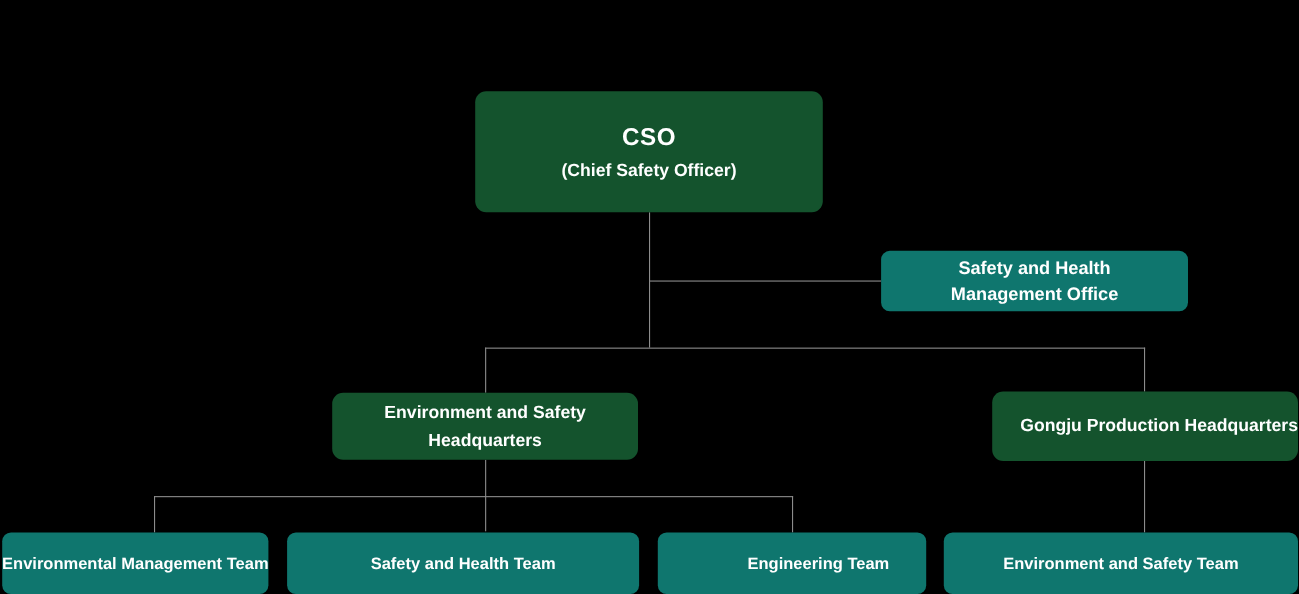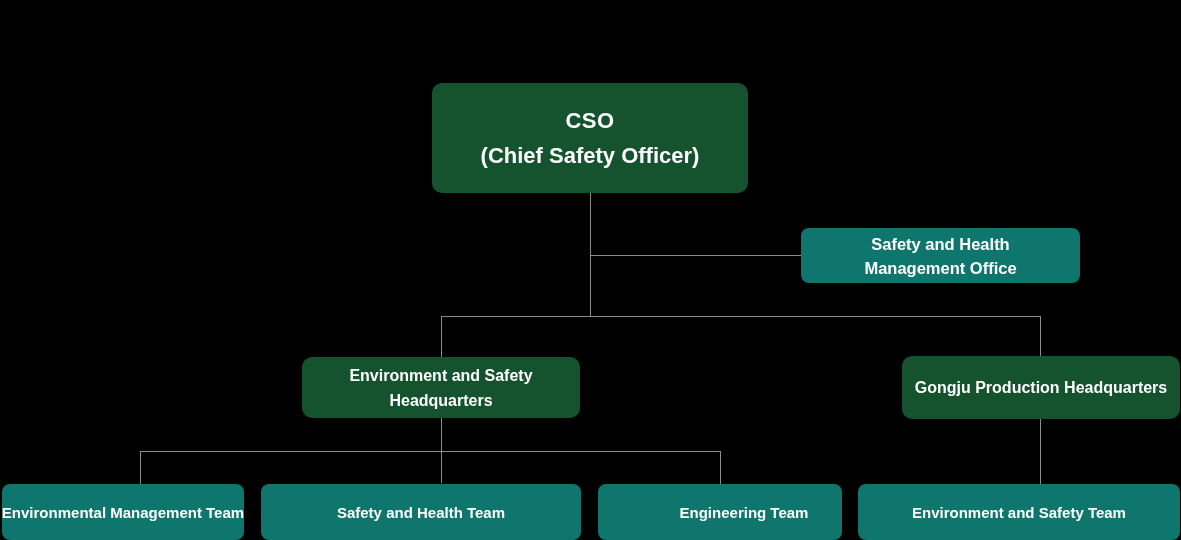--- a/index.html
+++ b/index.html
@@ -31,21 +31,21 @@
   }
 
   .node.red  { background: #14532d; border-radius: 10px; }
   .node.dark { background: #0f766e; border-radius: 8px; }
 
   .cso-title {
     font-size: 22px;
     letter-spacing: 0.5px;
     margin-bottom: 9px;
   }
-  .cso-subtitle { font-size: 22px; }
+  .cso-subtitle { font-size: 16px; }
 
   .two-line span { display: block; }
 
   .staff-label { font-size: 16.5px; line-height: 24px; }
   .division-label { font-size: 16px; line-height: 25px; white-space: nowrap; }
   .team-label { font-size: 15px; white-space: nowrap; }
 </style>
 </head>
 <body>
 
@@ -74,21 +74,21 @@
     </div>
   </div>
 
   <div class="node red" style="left:302px; top:357px; width:278px; height:61px;">
     <div class="division-label two-line">
       <span>Environment and Safety</span>
       <span>Headquarters</span>
     </div>
   </div>
 
-  <div class="node red" style="left:902px; top:356px; width:278px; height:63px;">
+  <div class="node red" style="left:902px; top:356px; width:278px; height:63px;align-items:flex-end;">
     <div class="division-label">Gongju Production Headquarters</div>
   </div>
 
   <div class="node dark" style="left:2px; top:484px; width:242px; height:56px;">
     <div class="team-label">Environmental Management Team</div>
   </div>
 
   <div class="node dark" style="left:261px; top:484px; width:320px; height:56px;">
     <div class="team-label">Safety and Health Team</div>
   </div>

